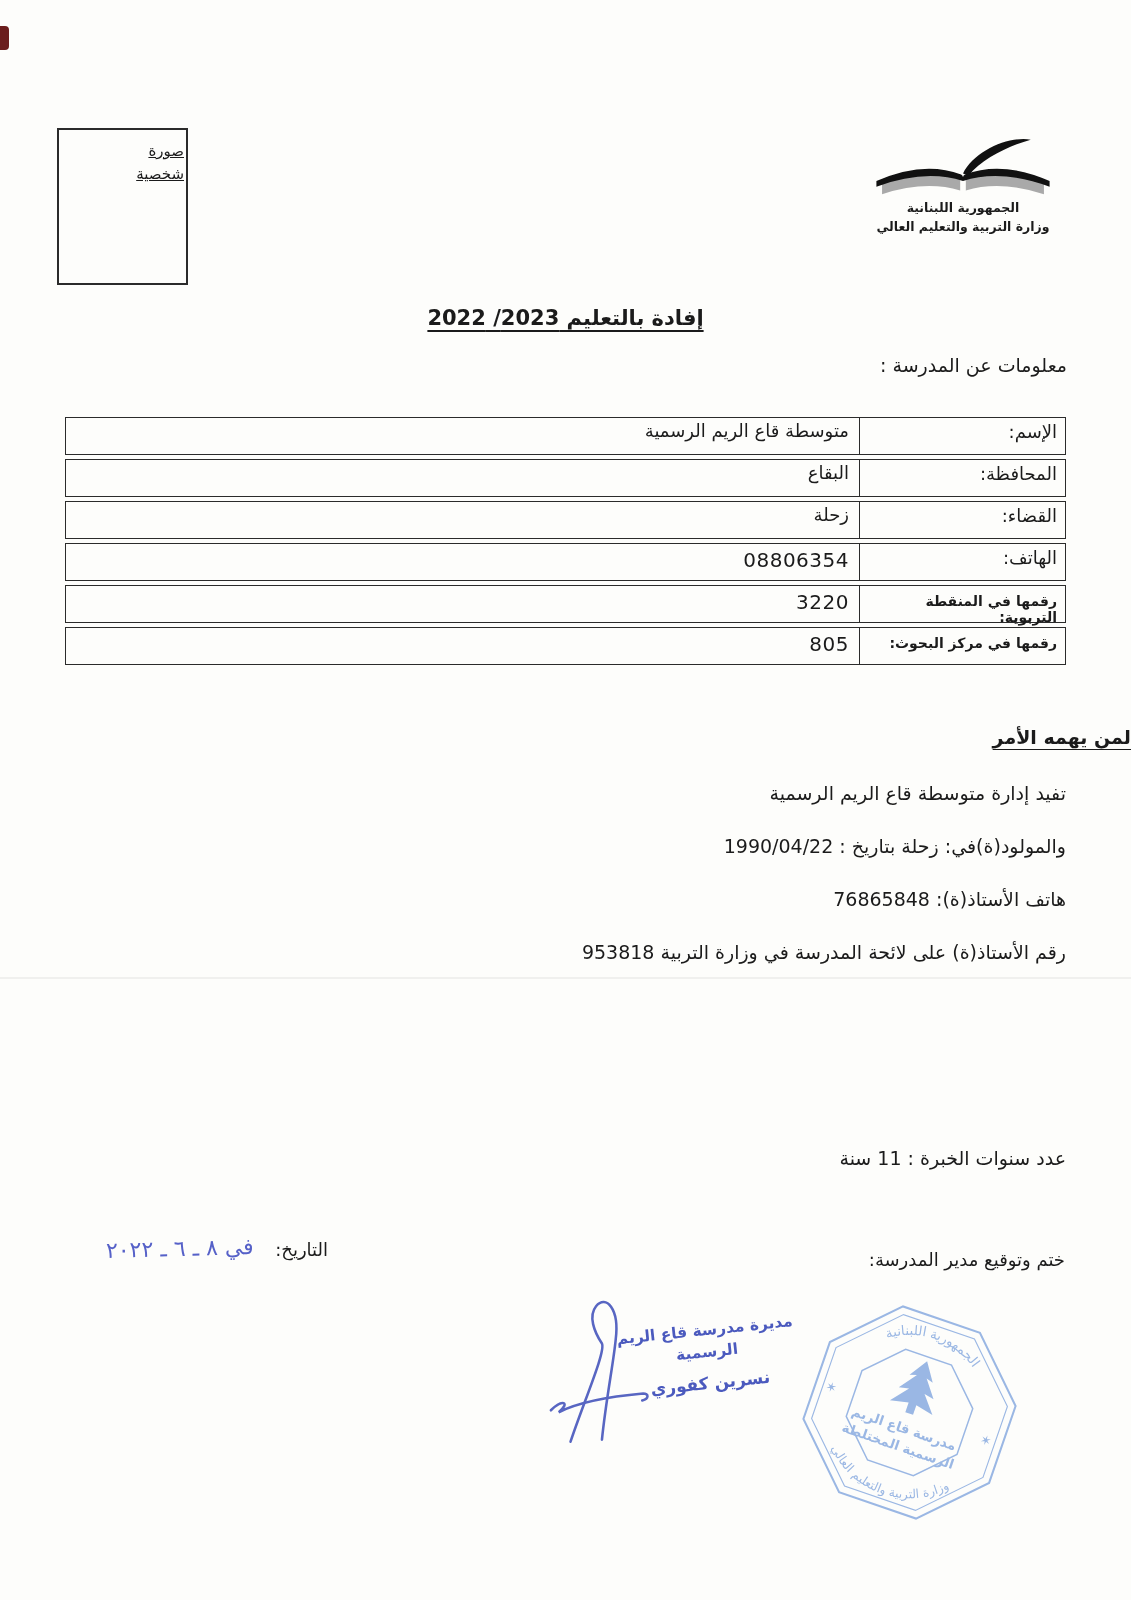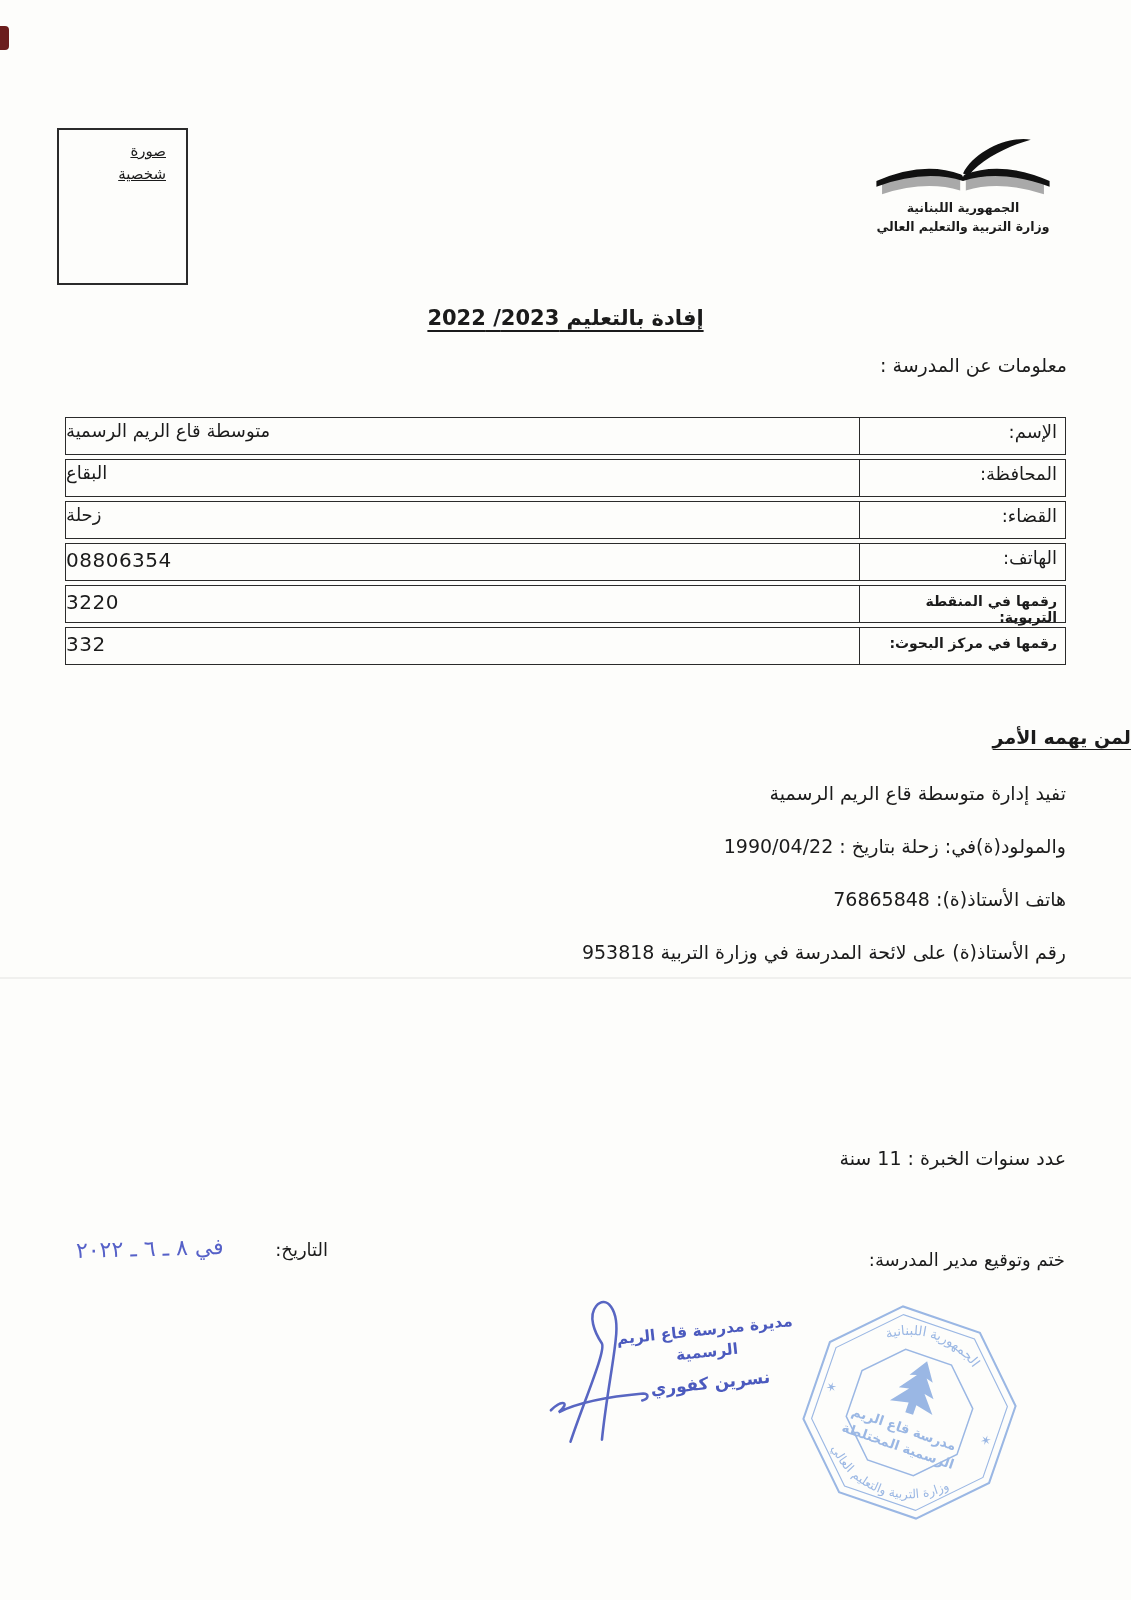--- a/index.html
+++ b/index.html
@@ -13,21 +13,21 @@
     overflow:hidden;
   }
   
   .edge-mark{position:absolute;left:0;top:26px;width:9px;height:24px;background:#6b1d1d;border-radius:0 4px 4px 0;}
   .scan-line{position:absolute;left:0;top:977px;width:100%;height:2px;background:rgba(160,160,160,0.14);}
 
   
   .photo-box{
     position:absolute;left:57px;top:128px;width:131px;height:157px;
     border:2px solid #2b2b2b;box-sizing:border-box;
-    direction:rtl;text-align:right;padding:10px 20px;
+    direction:rtl;text-align:right;padding:10px 2px;
     font-size:15px;line-height:1.55;
   }
   .photo-box .u{text-decoration:underline;display:block;}
 
   
   .logo{position:absolute;left:853px;top:134px;width:220px;text-align:center;}
   .logo svg{display:block;margin:0 auto;}
   .logo-line{font-size:12.5px;font-weight:bold;line-height:1.55;letter-spacing:.3px;}
 
   
@@ -35,34 +35,34 @@
   .title-text{font-size:21px;font-weight:600;text-decoration:underline;text-underline-offset:5px;}
 
   
   .school-info-label{position:absolute;right:64px;top:354px;font-size:19px;direction:rtl;}
 
   
   .school-table{position:absolute;left:65px;top:417px;width:1001px;direction:rtl;}
   .t-row{height:38px;box-sizing:border-box;border:1.7px solid #2b2b2b;display:flex;margin-bottom:4px;background:transparent;}
   .t-label{width:206px;box-sizing:border-box;border-left:1.7px solid #2b2b2b;padding:3px 8px 0 4px;font-size:18px;}
   .t-label.small{font-size:14px;font-weight:bold;padding-top:7px;}
-  .t-value{flex:1;text-align:left;padding:2px 10px 0 0;font-size:18px;}
+  .t-value{flex:1;text-align:right;padding:2px 10px 0 0;font-size:18px;}
   .t-value.num{font-size:20px;letter-spacing:.5px;padding-top:4px;}
 
   
   .letter-heading{position:absolute;left:0;top:726px;width:100%;text-align:right;direction:rtl;
     font-size:19px;font-weight:bold;text-decoration:underline;text-underline-offset:5px;}
   .letter-body{position:absolute;right:65px;top:780px;width:720px;direction:rtl;text-align:right;}
   .letter-line{font-size:19px;line-height:26px;margin-bottom:27px;white-space:pre-wrap;}
   .experience{position:absolute;right:65px;top:1147px;direction:rtl;font-size:19px;}
 
   
   .footer-right{position:absolute;right:66px;top:1242px;direction:rtl;font-size:18px;margin-top:7px;}
   .footer-left{position:absolute;left:28px;top:1236px;width:300px;direction:rtl;text-align:right;white-space:nowrap;}
-  .footer-left .lbl{font-size:18px;margin-left:30px;}
+  .footer-left .lbl{font-size:18px;}
   .hw-date{display:inline-block;margin-right:16px;font-size:22px;color:#5661c8;transform:rotate(-1.5deg);letter-spacing:2px;}
 
   
   .sig-flourish{position:absolute;left:545px;top:1292px;}
   .sig-text{position:absolute;left:610px;top:1320px;width:195px;text-align:center;direction:rtl;
     color:#4b5abe;transform:rotate(-6deg);}
   .sig-text .l1{font-size:15.5px;font-weight:bold;line-height:1.4;}
   .sig-text .l2{font-size:17px;font-weight:bold;margin-top:10px;}
 
   
@@ -115,21 +115,21 @@
     <div class="t-row">
       <div class="t-label">الهاتف:</div>
       <div class="t-value num">08806354</div>
     </div>
     <div class="t-row">
       <div class="t-label small">رقمها في المنقطة التربوية:</div>
       <div class="t-value num">3220</div>
     </div>
     <div class="t-row">
       <div class="t-label small">رقمها في مركز البحوث:</div>
-      <div class="t-value num">332</div>
+      <div class="t-value num">805</div>
     </div>
   </div>
 
   <div class="letter-heading">لمن يهمه الأمر</div>
 
   <div class="letter-body">
     <div class="letter-line">تفيد إدارة متوسطة قاع الريم الرسمية</div>
     <div class="letter-line">والمولود(ة)في: زحلة بتاريخ : 1990/04/22</div>
     <div class="letter-line">هاتف الأستاذ(ة): 76865848</div>
     <div class="letter-line">رقم الأستاذ(ة) على لائحة المدرسة في وزارة التربية 953818</div>

